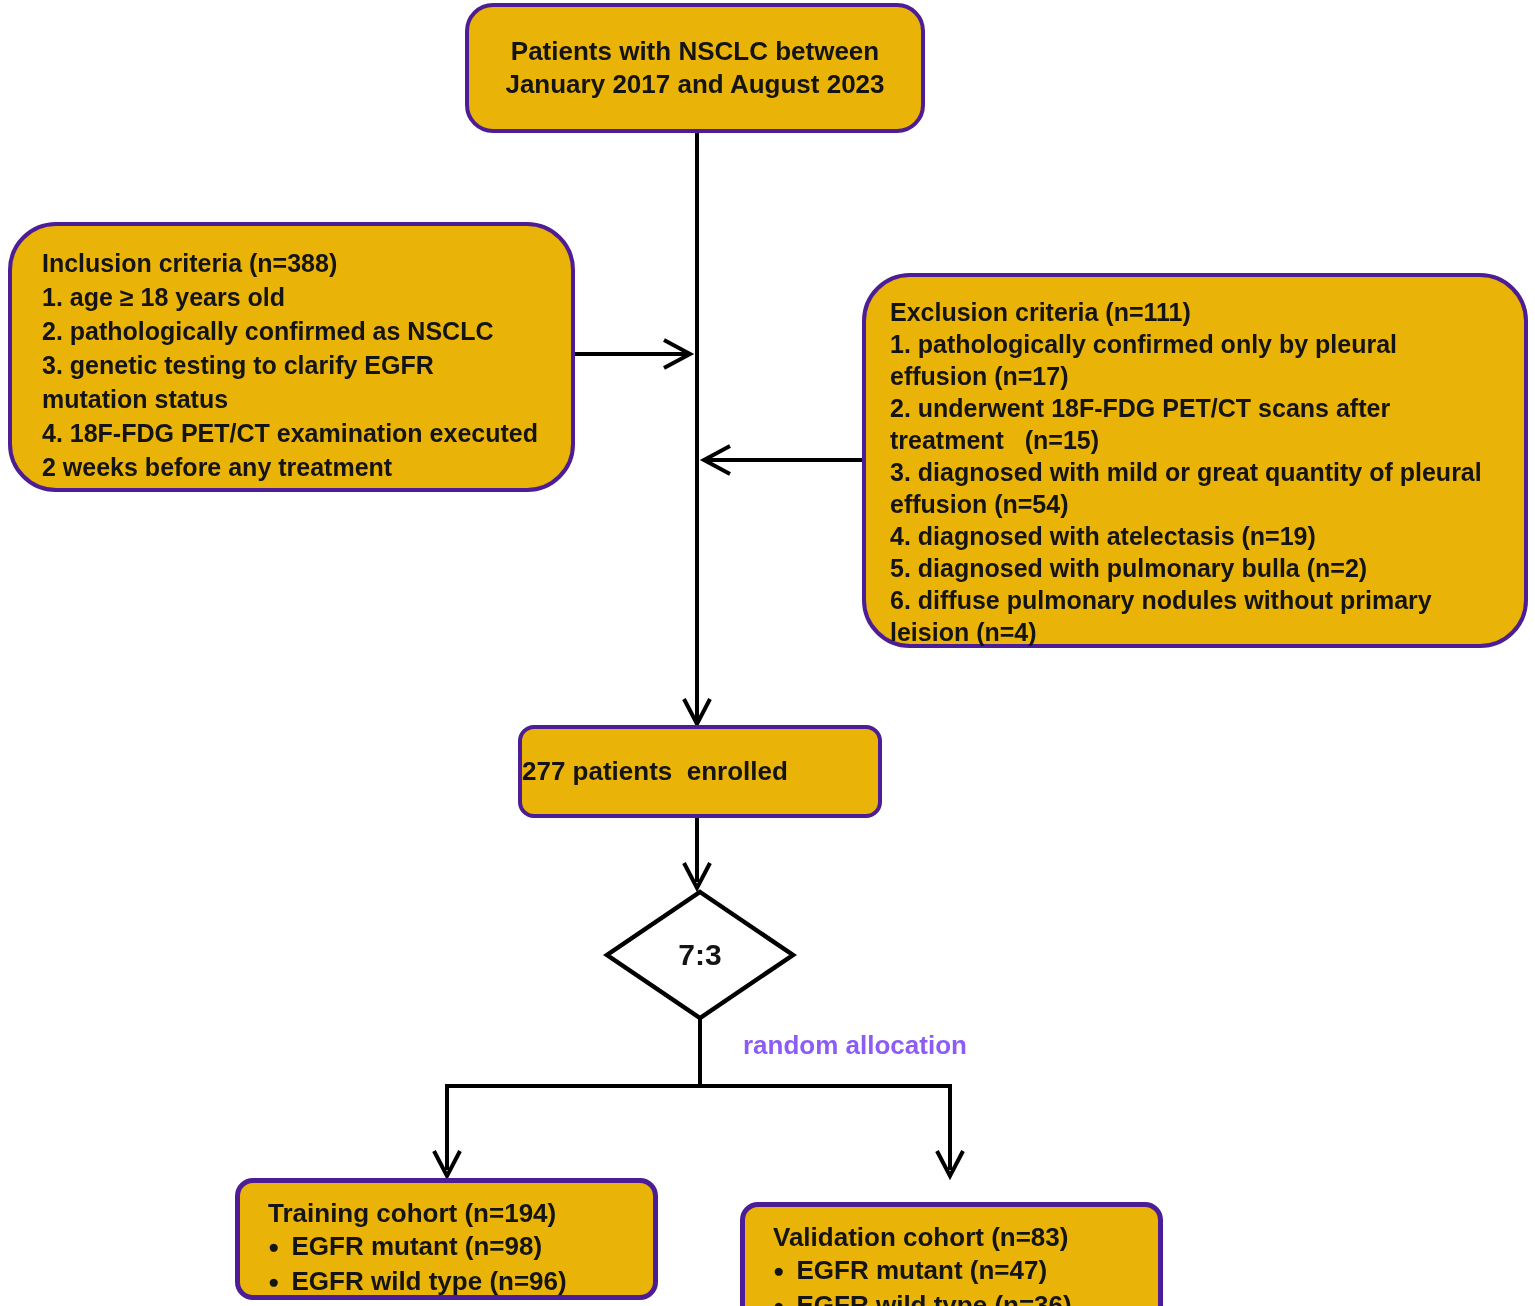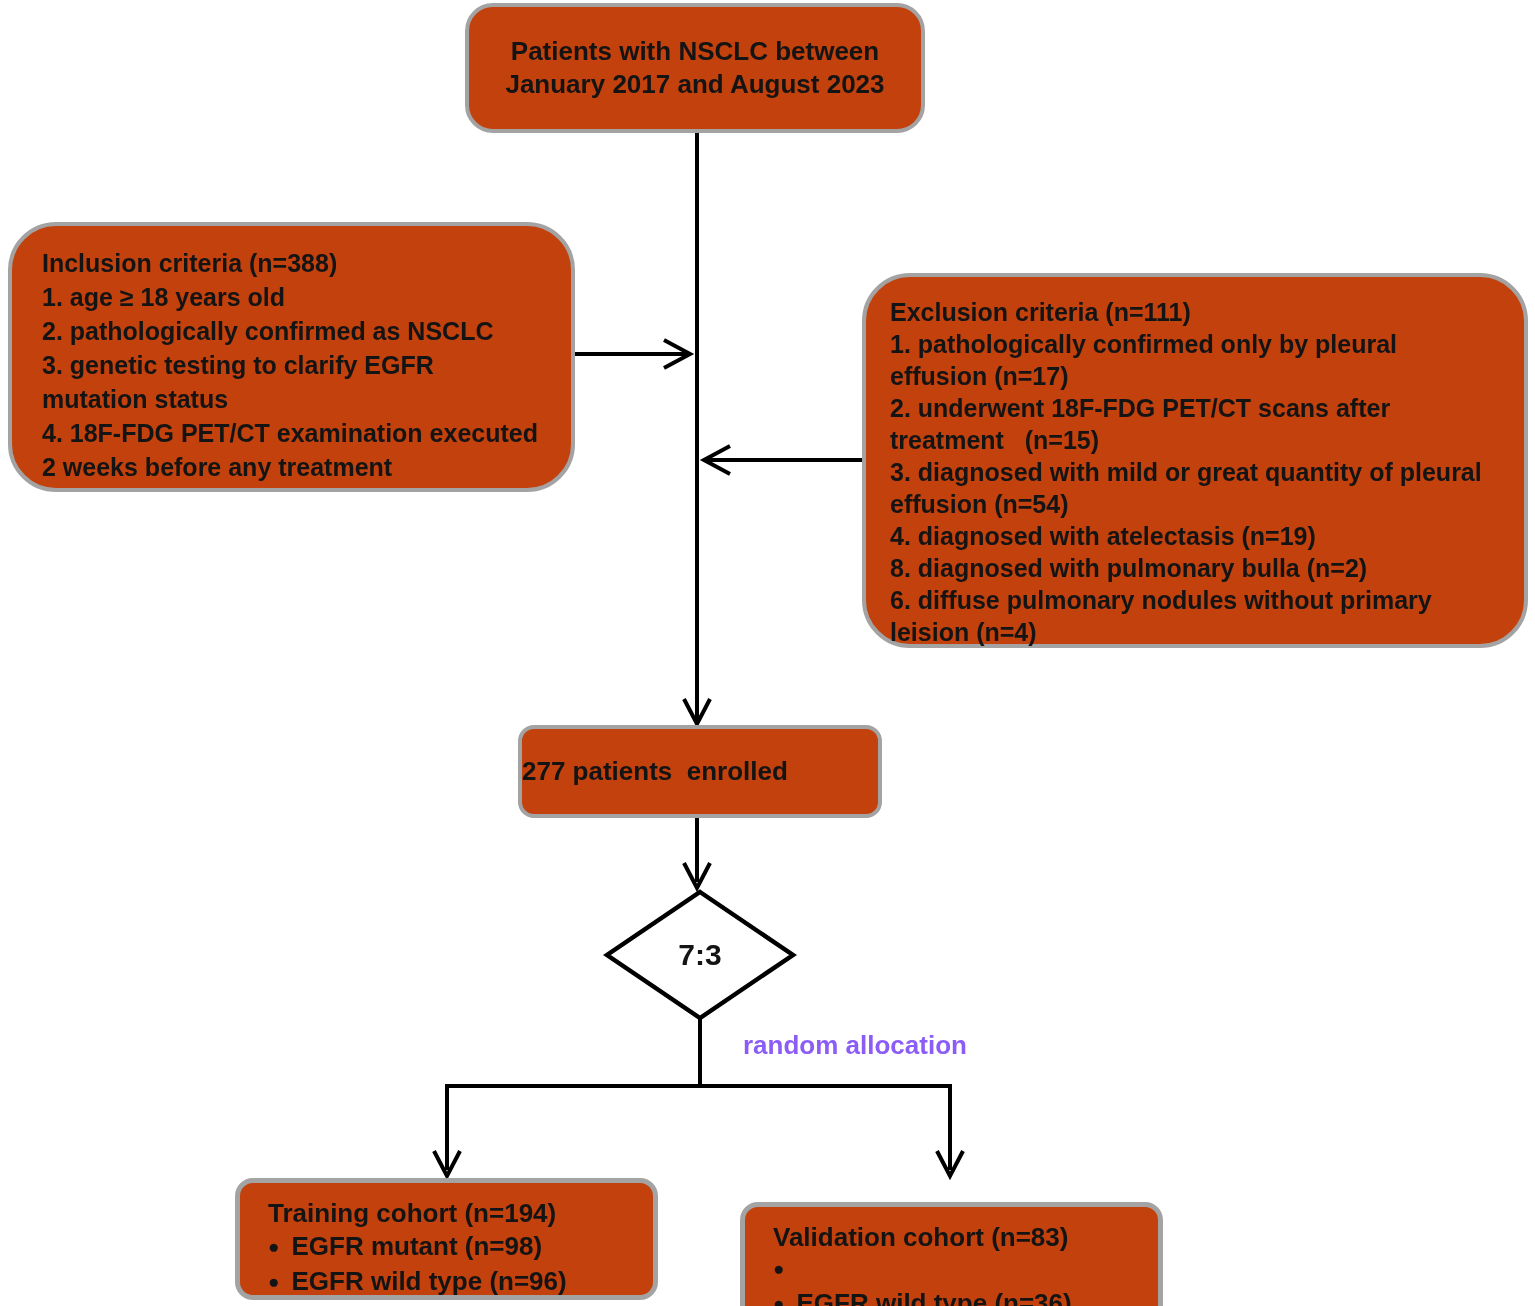--- a/index.html
+++ b/index.html
@@ -8,22 +8,22 @@
     width:1535px;height:1306px;
     background:#ffffff;
     font-family:"Liberation Sans","DejaVu Sans",sans-serif;
     font-weight:bold;
     color:#141414;
     overflow:hidden;
   }
   .arrows{position:absolute;left:0;top:0;width:1535px;height:1306px;z-index:1;}
   .box{
     position:absolute;
-    background:#c2410c;
-    border:4px solid #a3a3a3;
+    background:#eab308;
+    border:4px solid #4c1d95;
     box-sizing:border-box;
     z-index:2;
   }
   .prewrap{white-space:pre-wrap;}
   .top-box{
     left:465px;top:3px;width:460px;height:130px;border-radius:28px;
     display:flex;align-items:center;justify-content:center;text-align:center;
     font-size:26px;line-height:33px;
   }
   .inclusion-box{
@@ -105,21 +105,21 @@
 
   <div class="box exclusion-box">
     <div class="item">Exclusion criteria (n=111)</div>
     <div class="item prewrap">1. pathologically confirmed only by pleural
 effusion (n=17)</div>
     <div class="item prewrap">2. underwent 18F-FDG PET/CT scans after
 treatment   (n=15)</div>
     <div class="item prewrap">3. diagnosed with mild or great quantity of pleural
 effusion (n=54)</div>
     <div class="item prewrap">4. diagnosed with atelectasis (n=19)</div>
-    <div class="item prewrap">8. diagnosed with pulmonary bulla (n=2)</div>
+    <div class="item prewrap">5. diagnosed with pulmonary bulla (n=2)</div>
     <div class="item prewrap">6. diffuse pulmonary nodules without primary
 leision (n=4)</div>
   </div>
 
   <div class="box enrolled-box">
     <div class="prewrap">277 patients  enrolled</div>
   </div>
 
   <div class="diamond-label">7:3</div>
   <div class="allocation-note">random allocation</div>
@@ -133,20 +133,21 @@
     <div class="bullet-row">
       <span class="bullet-glyph">●</span>
       <span>EGFR wild type (n=96)</span>
     </div>
   </div>
 
   <div class="box cohort-box validation-box">
     <div class="item">Validation cohort (n=83)</div>
     <div class="bullet-row">
       <span class="bullet-glyph">●</span>
+      <span>EGFR mutant (n=47)</span>
     </div>
     <div class="bullet-row">
       <span class="bullet-glyph">●</span>
       <span>EGFR wild type (n=36)</span>
     </div>
   </div>
 
 </div>
 
 </body></html>

